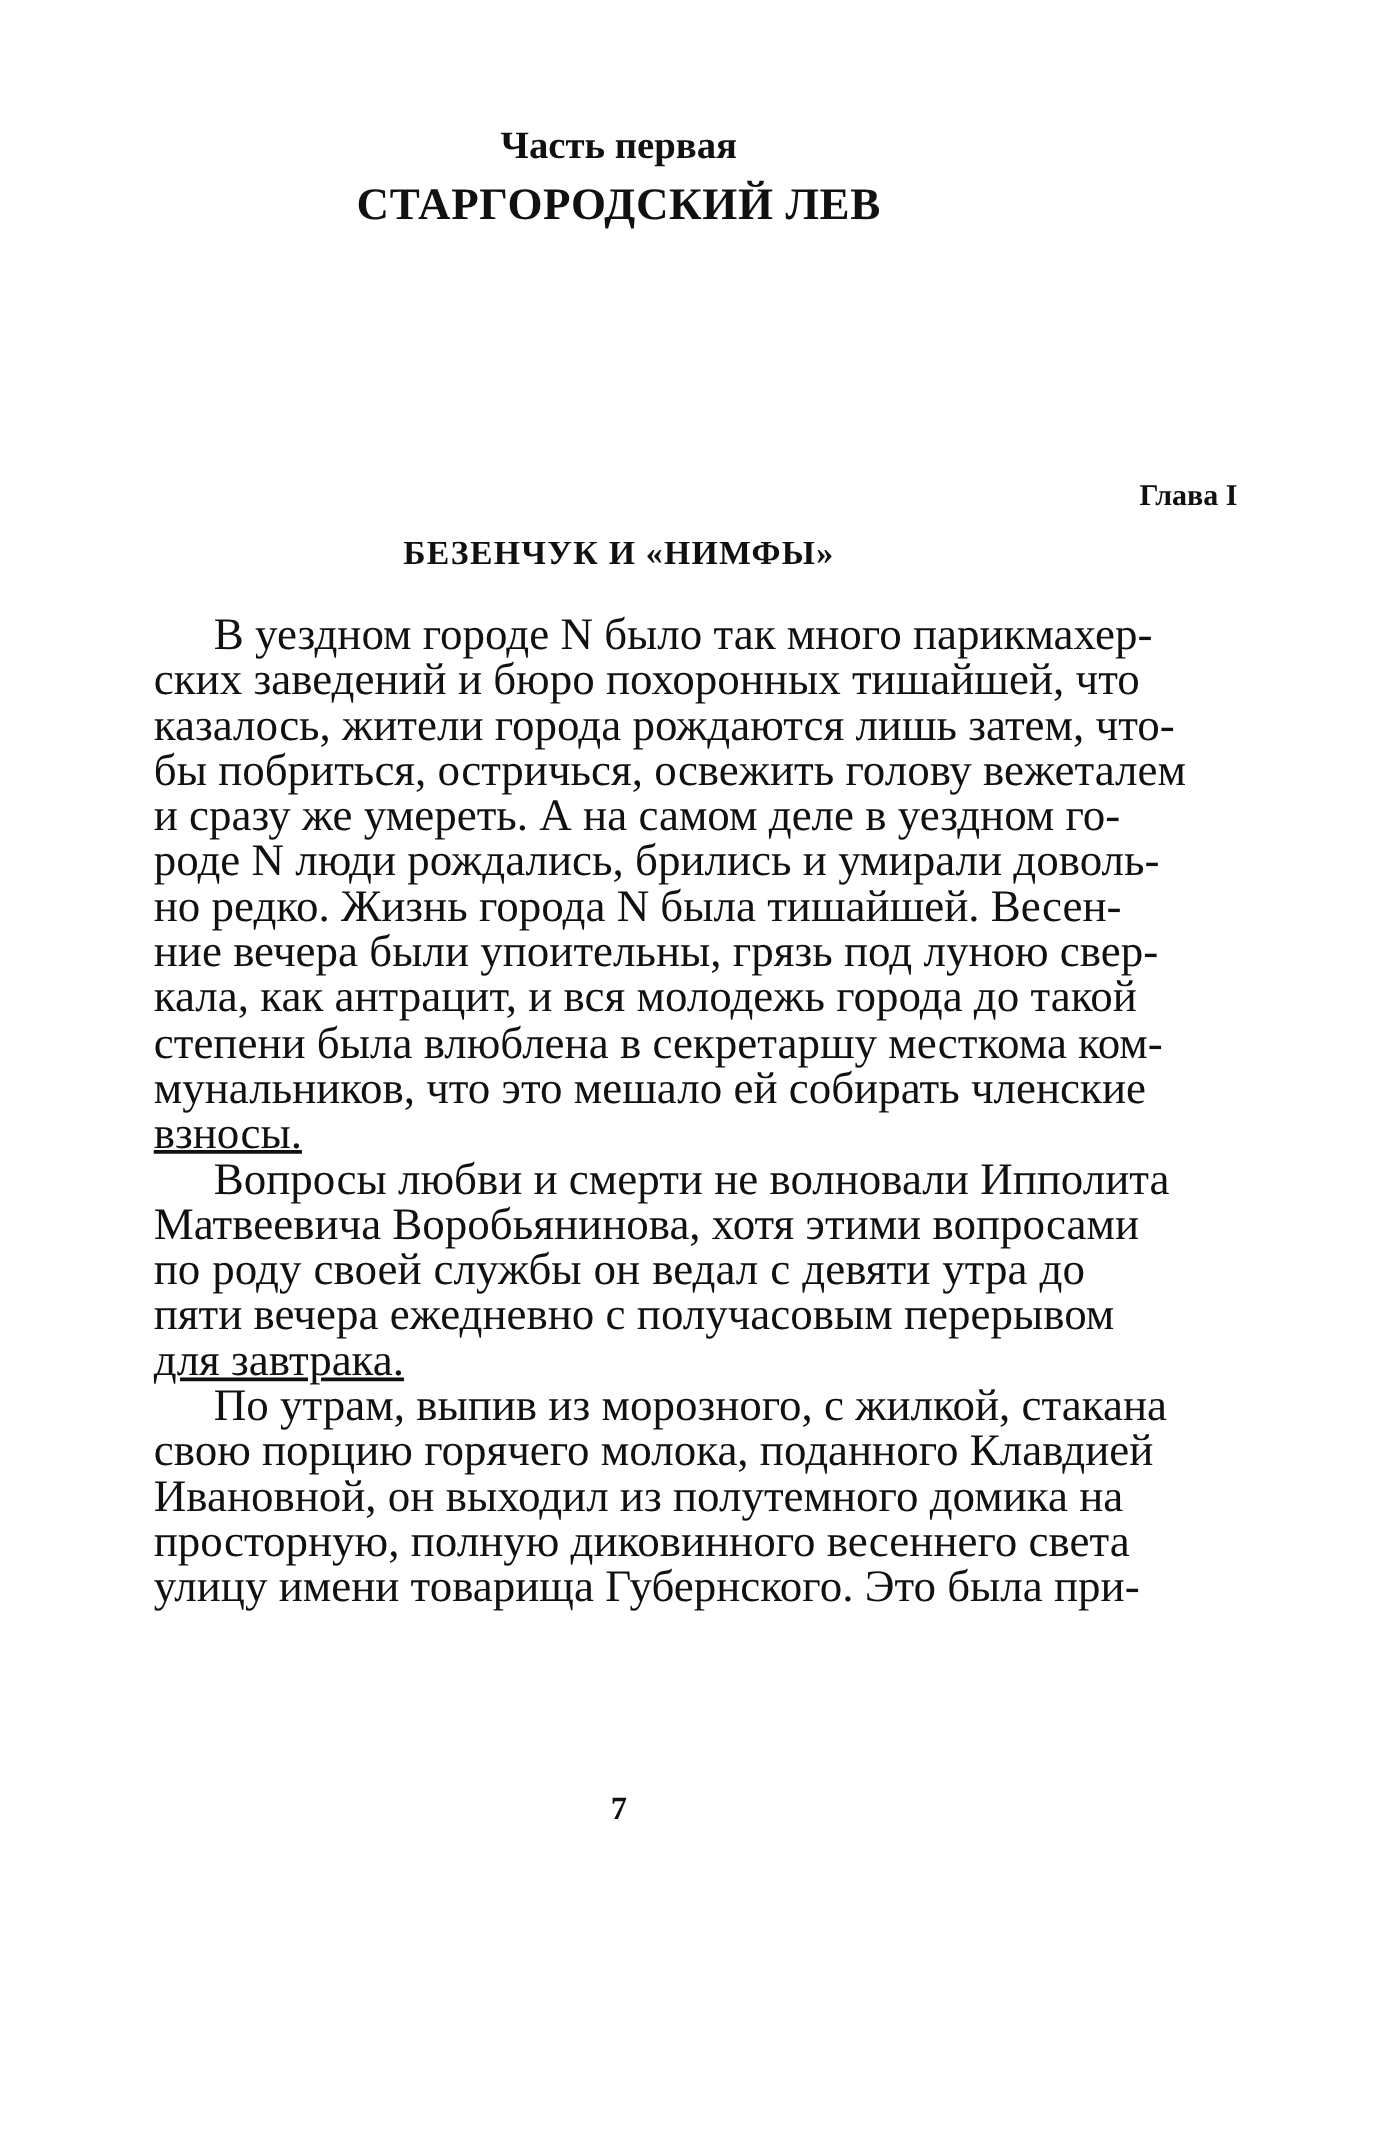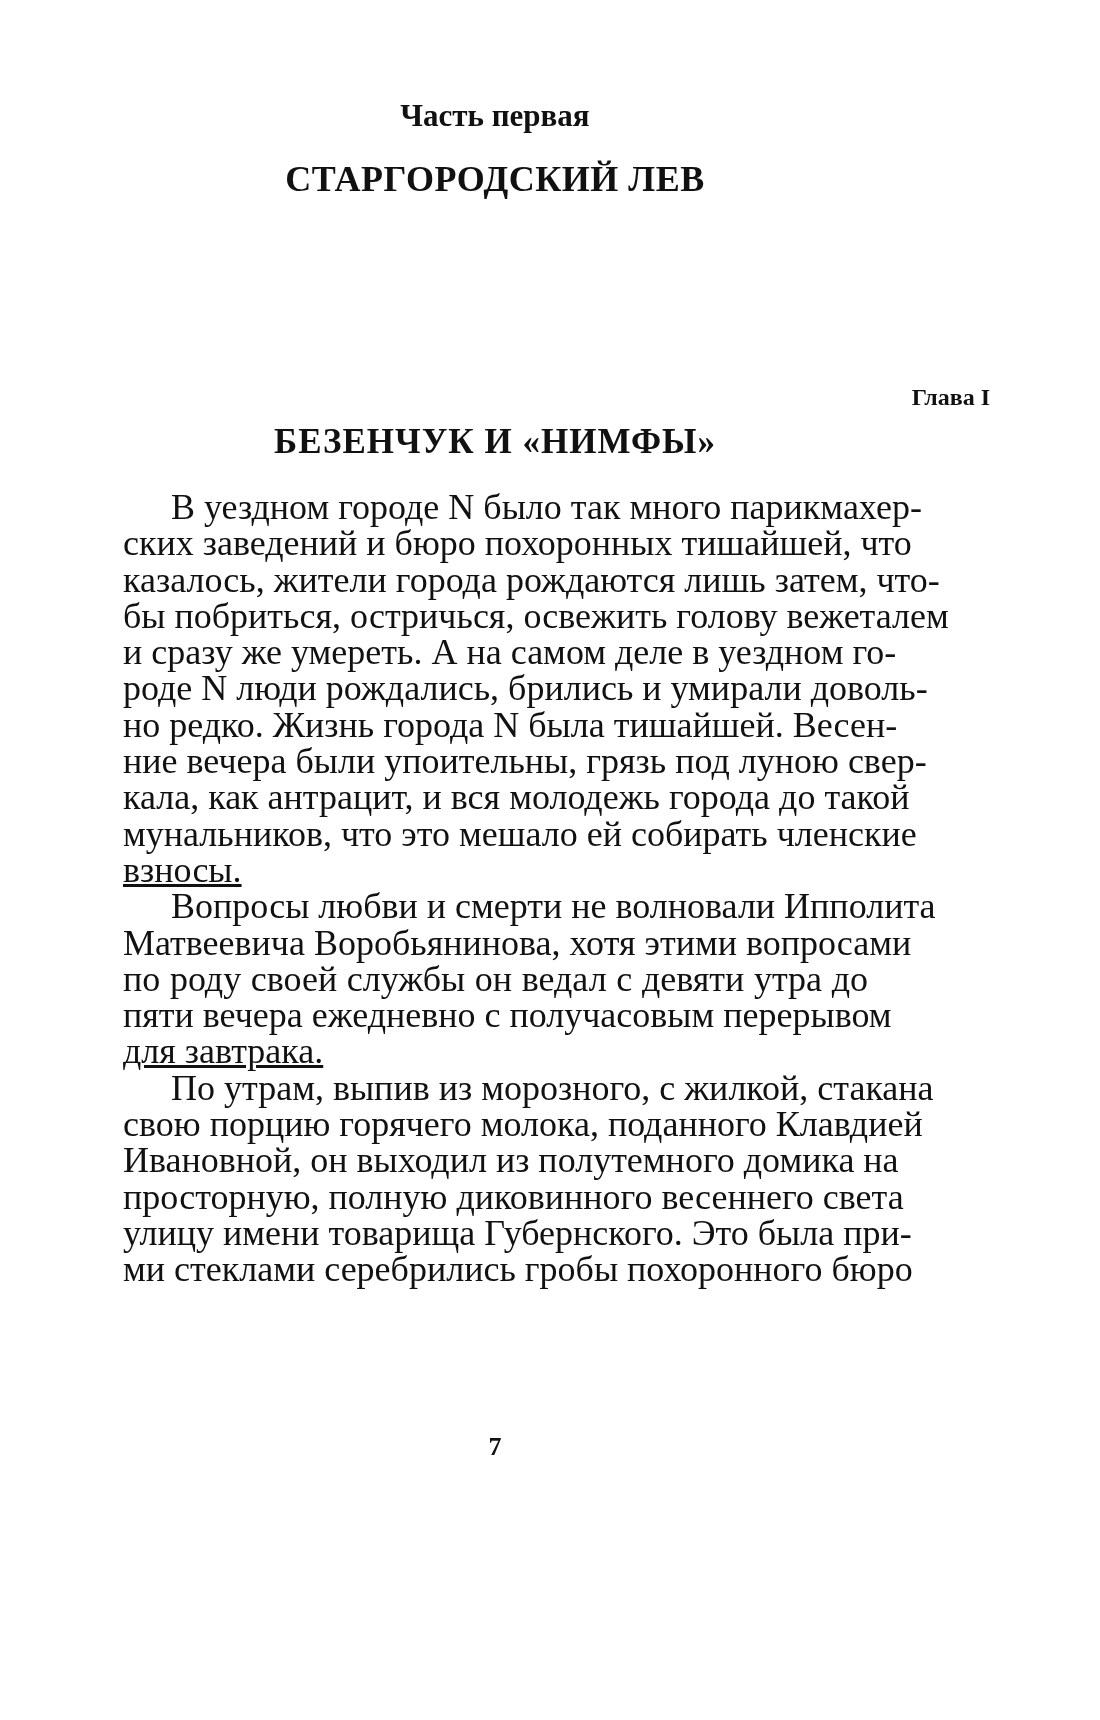--- a/index.html
+++ b/index.html
@@ -9,29 +9,28 @@
     color: #111111;
   }
   .part-label {
     position: absolute; left: 0; width: 990px; top: 96px;
     text-align: center; font-weight: bold; font-size: 31px; line-height: 40px;
   }
   .part-title {
     position: absolute; left: 0; width: 990px; top: 140px;
     text-align: center; font-weight: bold; font-size: 36px; line-height: 46px;
     letter-spacing: 0.5px;
-    margin-top: 16px;
   }
   .chapter-label {
     position: absolute; left: 0; width: 990px; top: 380px;
     text-align: right; font-weight: bold; font-size: 24px; line-height: 34px;
   }
   .chapter-title {
     position: absolute; left: 0; width: 990px; top: 424px;
-    text-align: center; font-weight: bold; font-size: 35px; line-height: 36px;
+    text-align: center; font-weight: bold; font-size: 27px; line-height: 36px;
     letter-spacing: 1px;
   }
   .body-text {
     position: absolute; left: 123px; top: 489px; width: 745px;
   }
   .line {
     display: block; height: 36.3px; line-height: 36.3px;
     font-size: 36px; white-space: nowrap;
     text-align: justify; text-align-last: justify;
     transform-origin: left center;
@@ -55,28 +54,28 @@
 <div class="body-text">
   <span class="line indent">В уездном городе N было так много парикмахер-</span>
   <span class="line">ских заведений и бюро похоронных тишайшей, что</span>
   <span class="line">казалось, жители города рождаются лишь затем, что-</span>
   <span class="line">бы побриться, остричься, освежить голову вежеталем</span>
   <span class="line">и сразу же умереть. А на самом деле в уездном го-</span>
   <span class="line">роде N люди рождались, брились и умирали доволь-</span>
   <span class="line">но редко. Жизнь города N была тишайшей. Весен-</span>
   <span class="line">ние вечера были упоительны, грязь под луною свер-</span>
   <span class="line">кала, как антрацит, и вся молодежь города до такой</span>
+  <span class="line">степени была влюблена в секретаршу месткома ком-</span>
   <span class="line">мунальников, что это мешало ей собирать членские</span>
   <span class="line last">взносы.</span>
   <span class="line indent">Вопросы любви и смерти не волновали Ипполита</span>
   <span class="line">Матвеевича Воробьянинова, хотя этими вопросами</span>
   <span class="line">по роду своей службы он ведал с девяти утра до</span>
   <span class="line">пяти вечера ежедневно с получасовым перерывом</span>
   <span class="line last">для завтрака.</span>
   <span class="line indent">По утрам, выпив из морозного, с жилкой, стакана</span>
   <span class="line">свою порцию горячего молока, поданного Клавдией</span>
   <span class="line">Ивановной, он выходил из полутемного домика на</span>
   <span class="line">просторную, полную диковинного весеннего света</span>
   <span class="line">улицу имени товарища Губернского. Это была при-</span>
-  <span class="line">ми стеклами серебрились гробы похоронного бюро</span>
 </div>
 
 <div class="page-number">7</div>
 
 </body></html>

